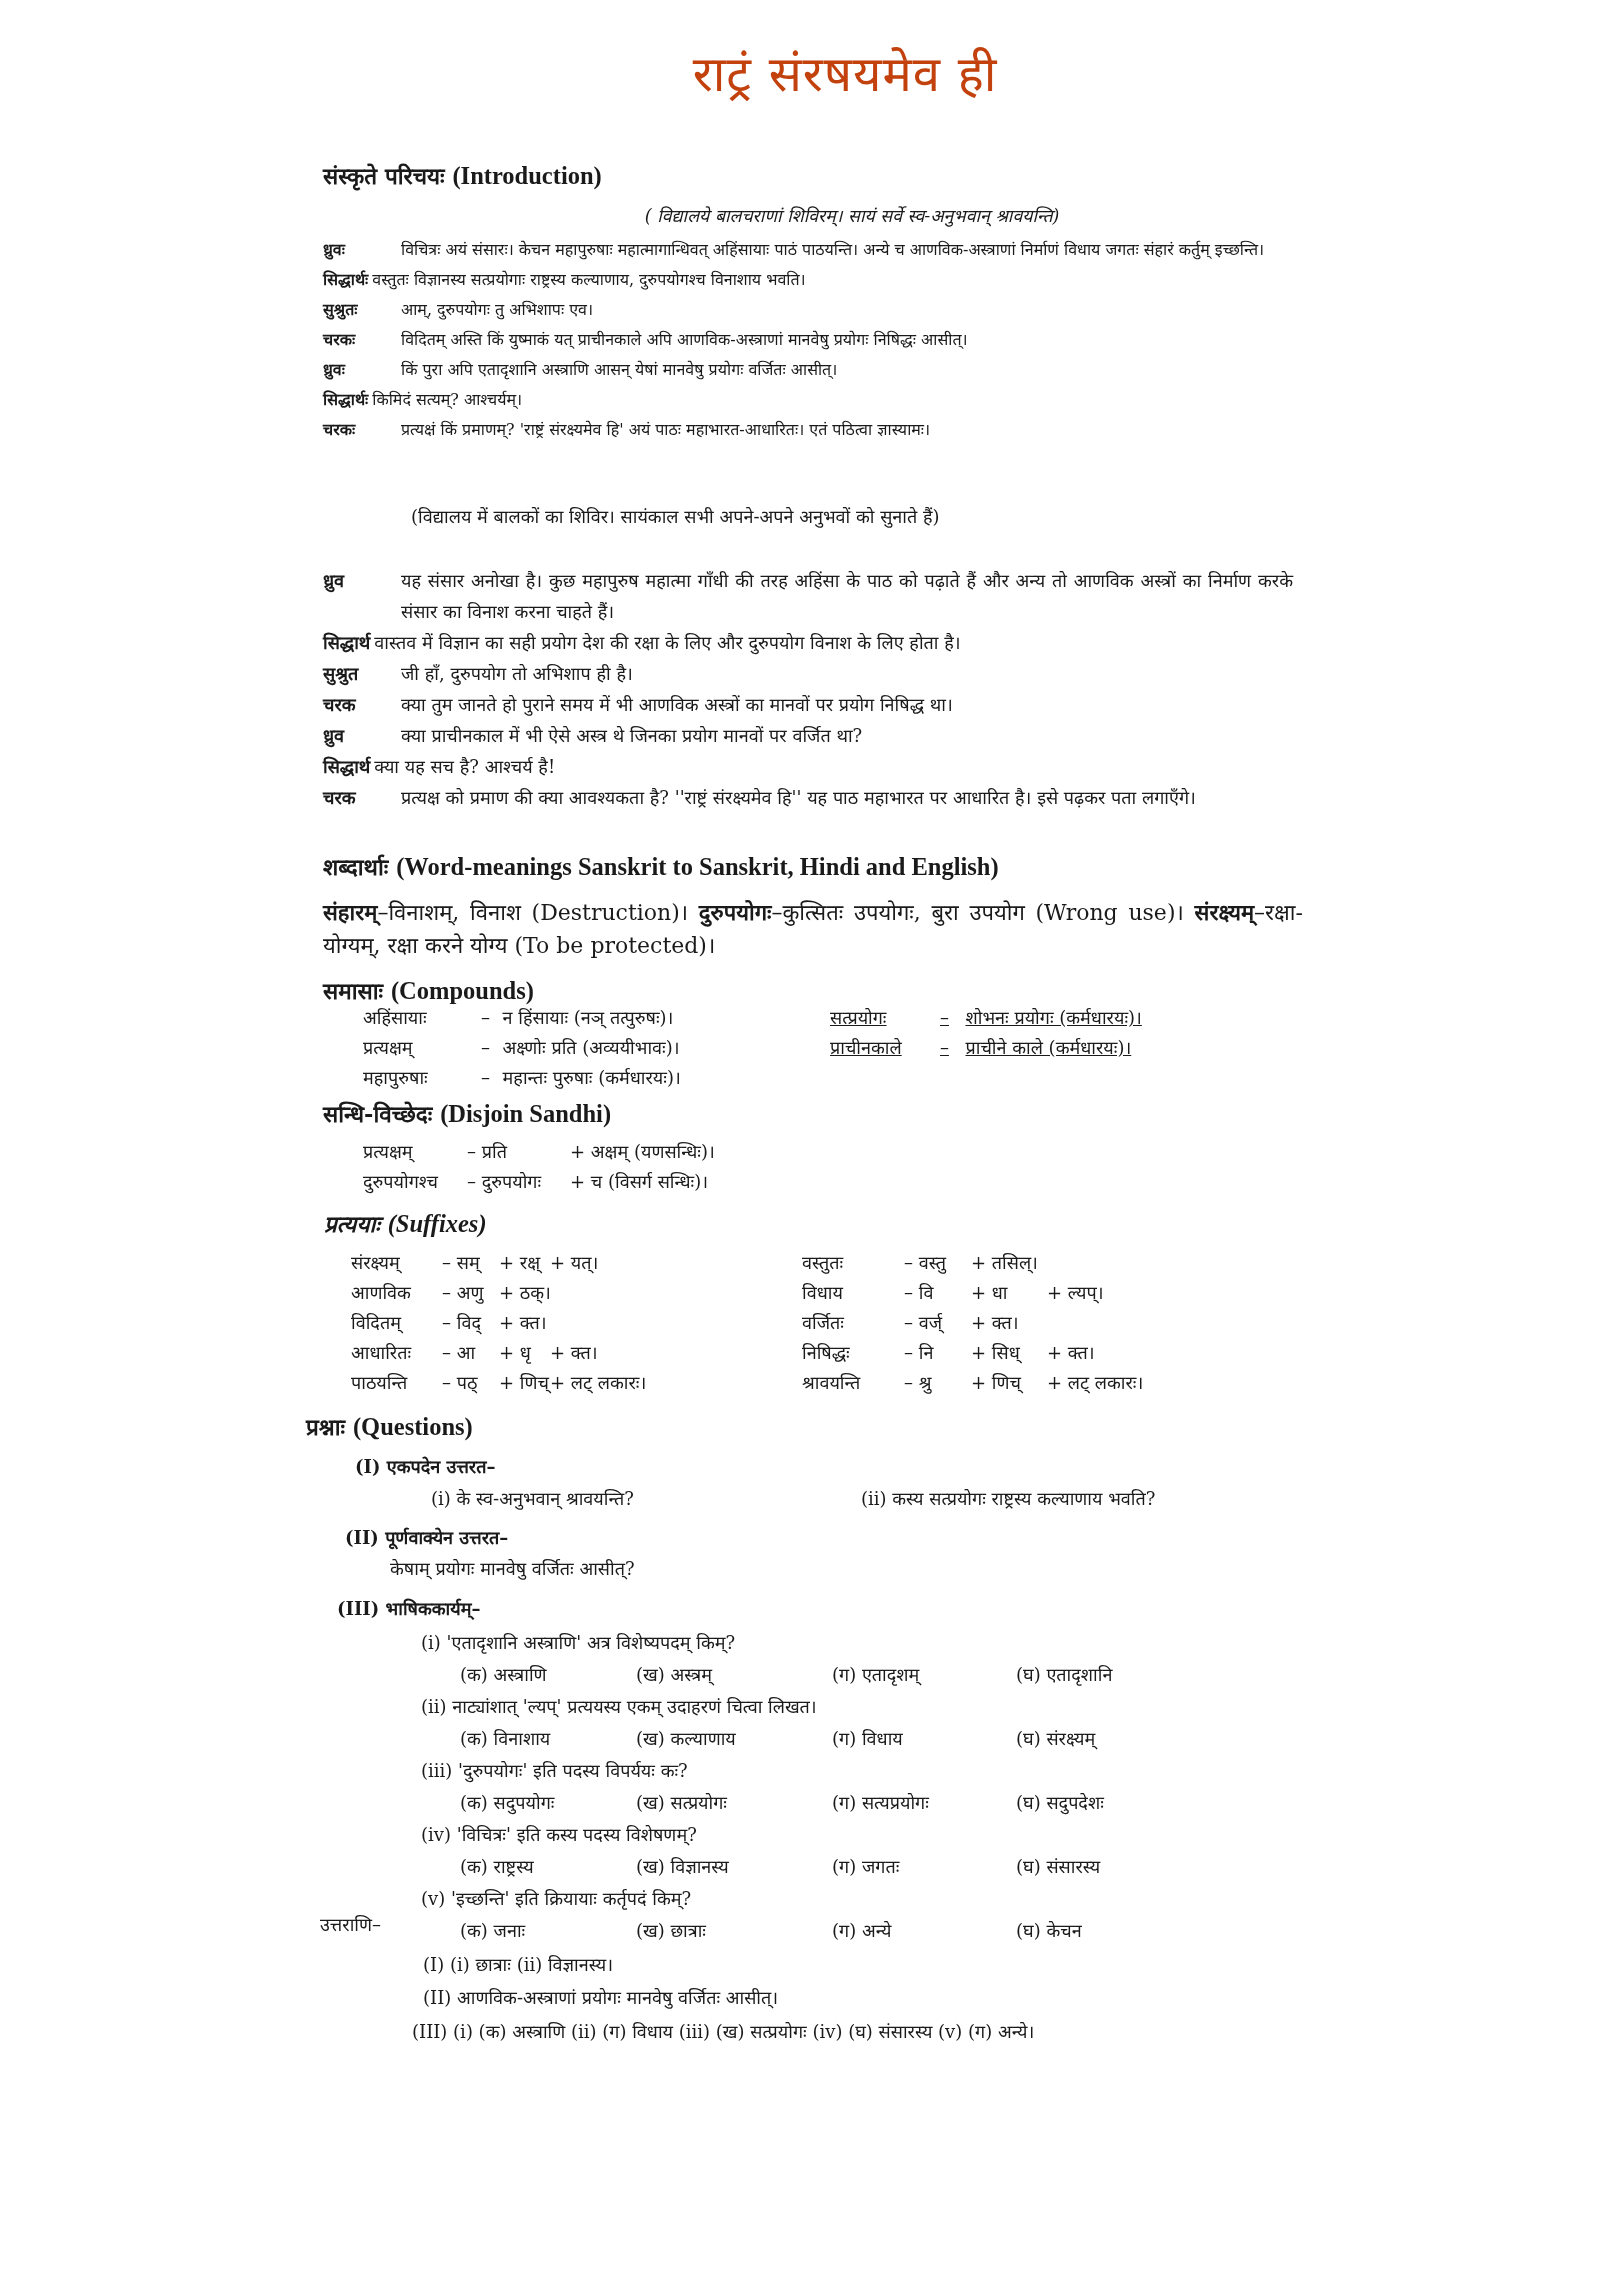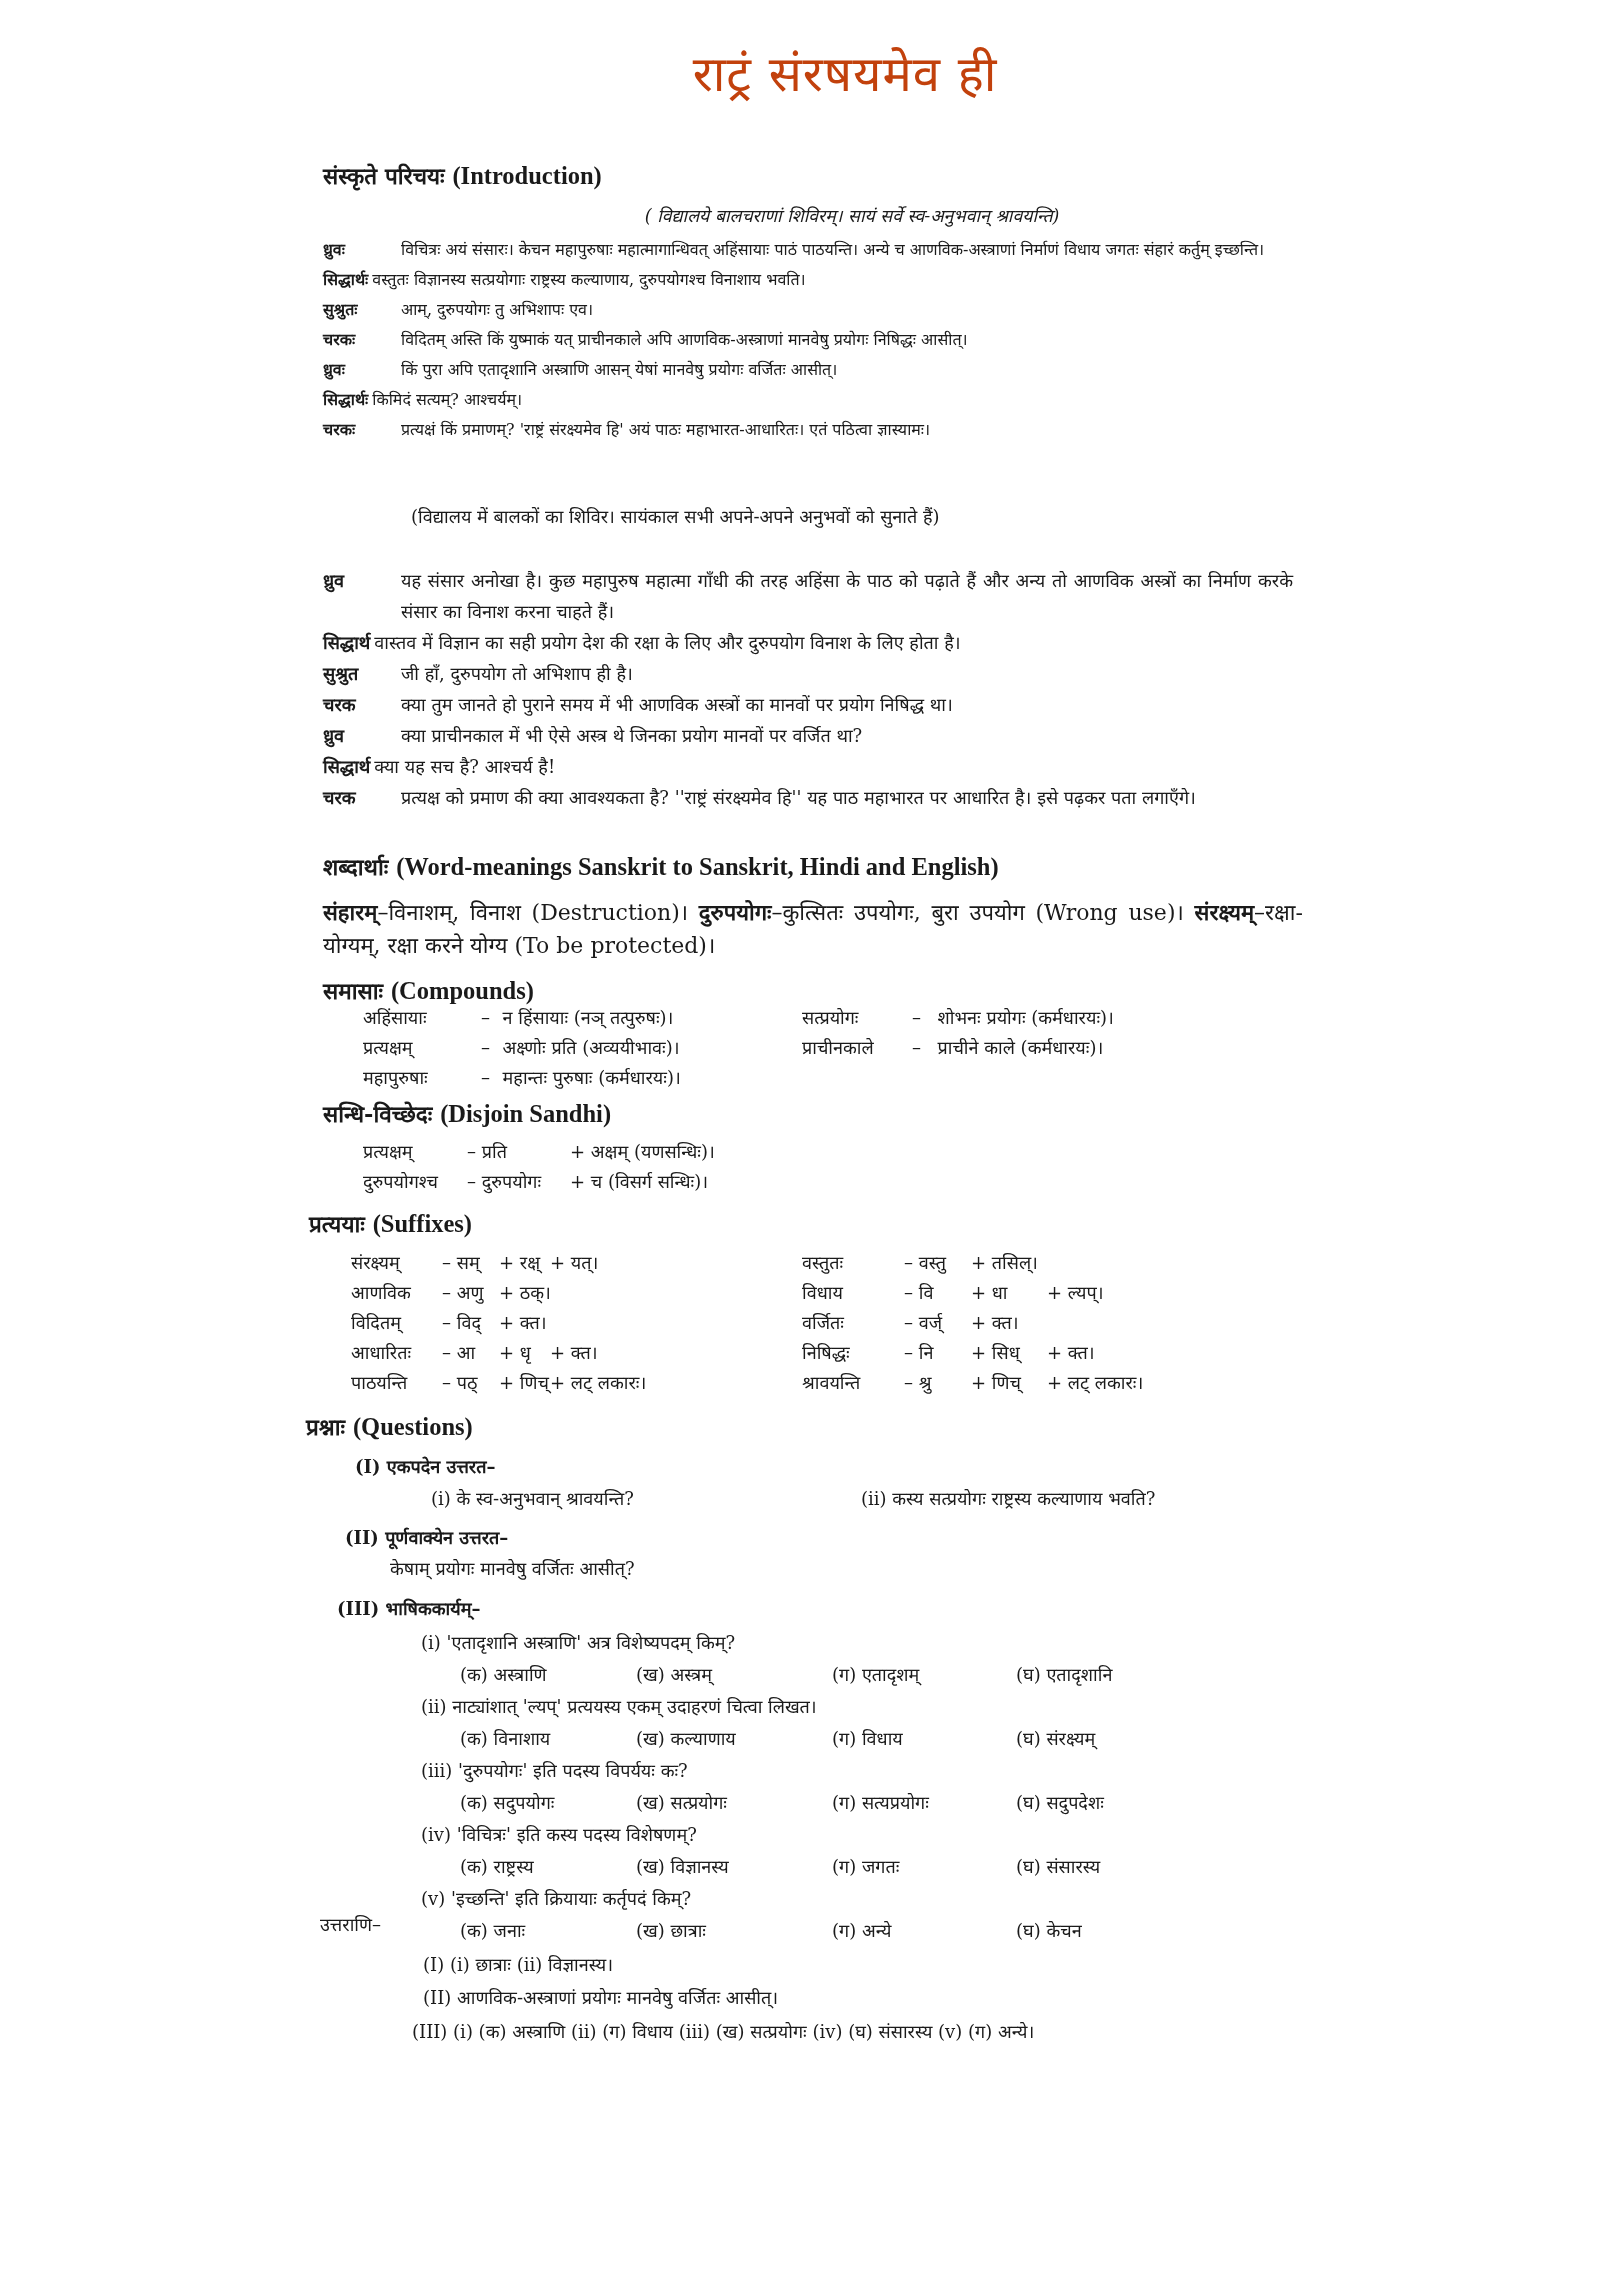--- a/index.html
+++ b/index.html
@@ -129,21 +129,21 @@
       <span class="cell" style="width:118px">प्रत्यक्षम्</span>
       <span class="cell" style="width:21.6px">–</span>
       <span class="cell">अक्ष्णोः प्रति (अव्ययीभावः)।</span>
     </div>
   <div class="row">
       <span class="cell" style="width:118px">महापुरुषाः</span>
       <span class="cell" style="width:21.6px">–</span>
       <span class="cell">महान्तः पुरुषाः (कर्मधारयः)।</span>
     </div>
 </div>
-<div class="blk small" style="left:802px; top:1003px; line-height:30px;">
+<div class="blk small" style="left:830px; top:1003px; line-height:30px;text-decoration:underline;">
   <div class="row">
       <span class="cell" style="width:110px">सत्प्रयोगः</span>
       <span class="cell" style="width:25.5px">–</span>
       <span class="cell">शोभनः प्रयोगः (कर्मधारयः)।</span>
     </div>
   <div class="row">
       <span class="cell" style="width:110px">प्राचीनकाले</span>
       <span class="cell" style="width:25.5px">–</span>
       <span class="cell">प्राचीने काले (कर्मधारयः)।</span>
     </div>
@@ -161,21 +161,21 @@
       <span class="cell" style="width:103px">– प्रति</span>
       <span class="cell">+ अक्षम् (यणसन्धिः)।</span>
     </div>
   <div class="row">
       <span class="cell" style="width:104px">दुरुपयोगश्च</span>
       <span class="cell" style="width:103px">– दुरुपयोगः</span>
       <span class="cell">+ च (विसर्ग सन्धिः)।</span>
     </div>
 </div>
 
-<div class="blk" style="left:309px; top:1208px; width:980px;">
+<div class="blk" style="left:324px; top:1208px; width:980px;font-style:italic;">
   <div class="h2">
     <span>प्रत्ययाः</span>
     <span class="en">(Suffixes)</span>
   </div>
 </div>
 <div class="blk small" style="left:351px; top:1248px; line-height:30px;">
   <div class="row">
       <span class="cell" style="width:91px">संरक्ष्यम्</span>
       <span class="cell" style="width:57px">– सम्</span>
       <span class="cell" style="width:51px">+ रक्ष्</span>

